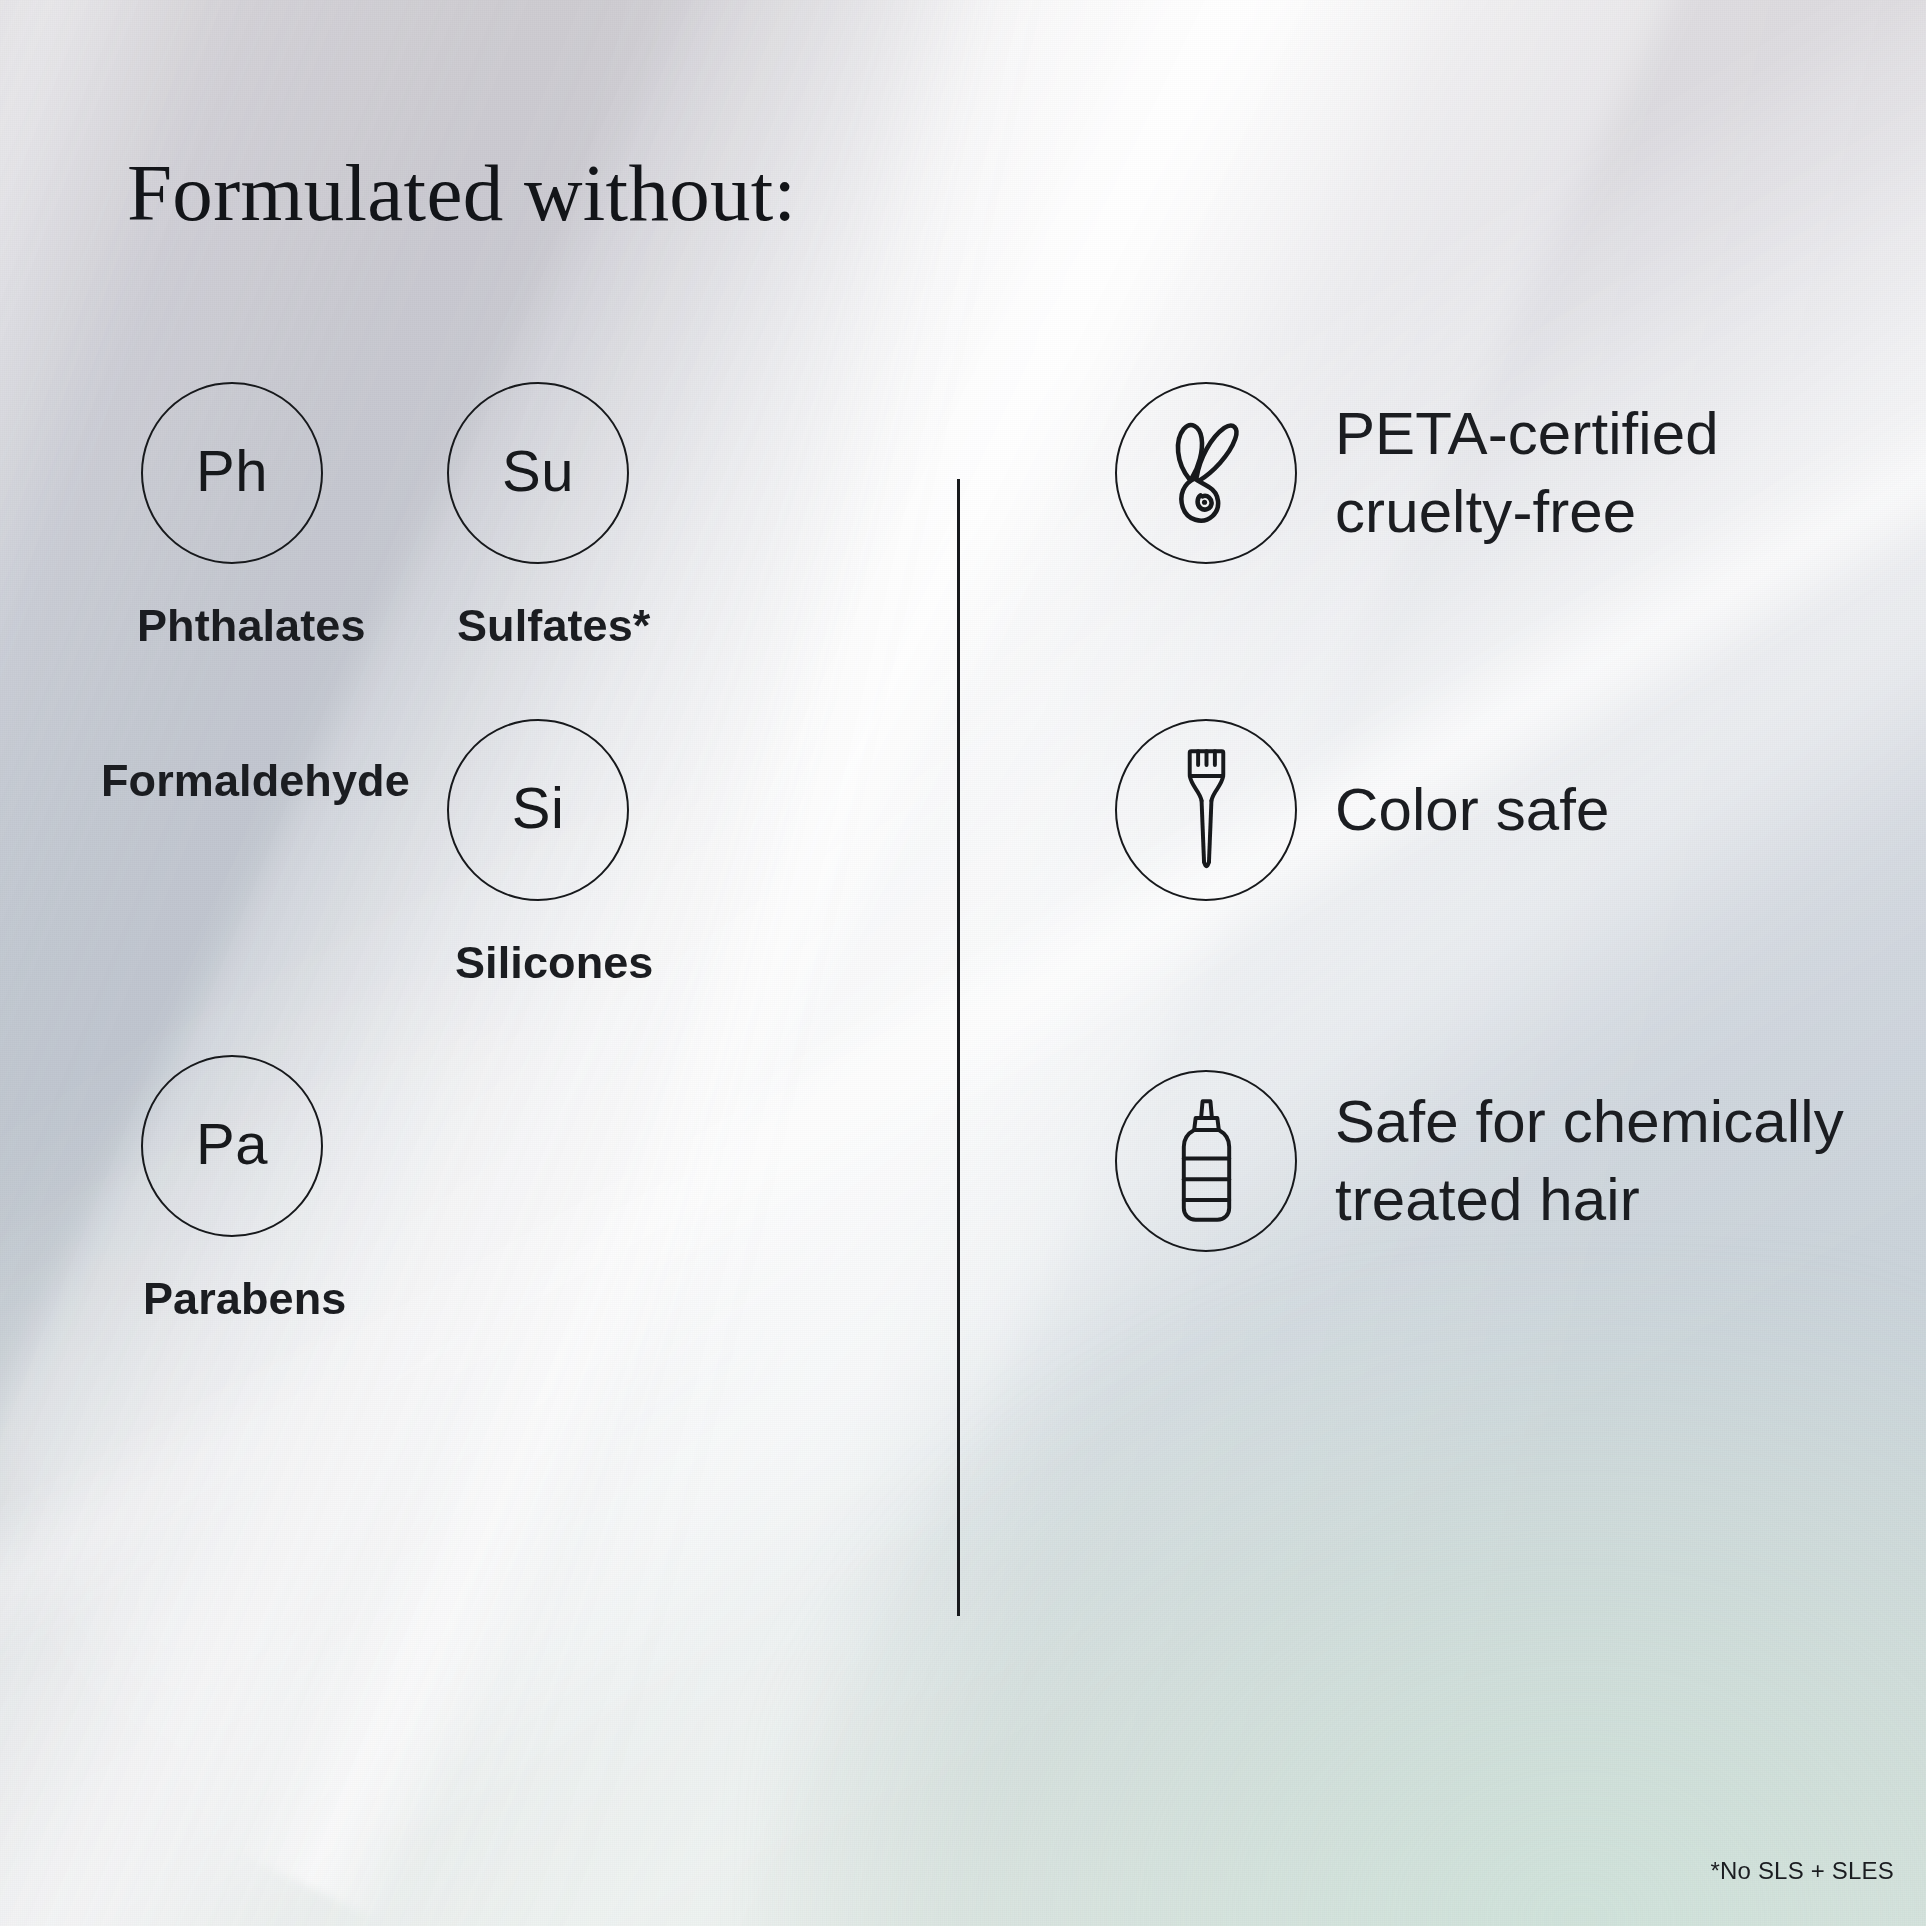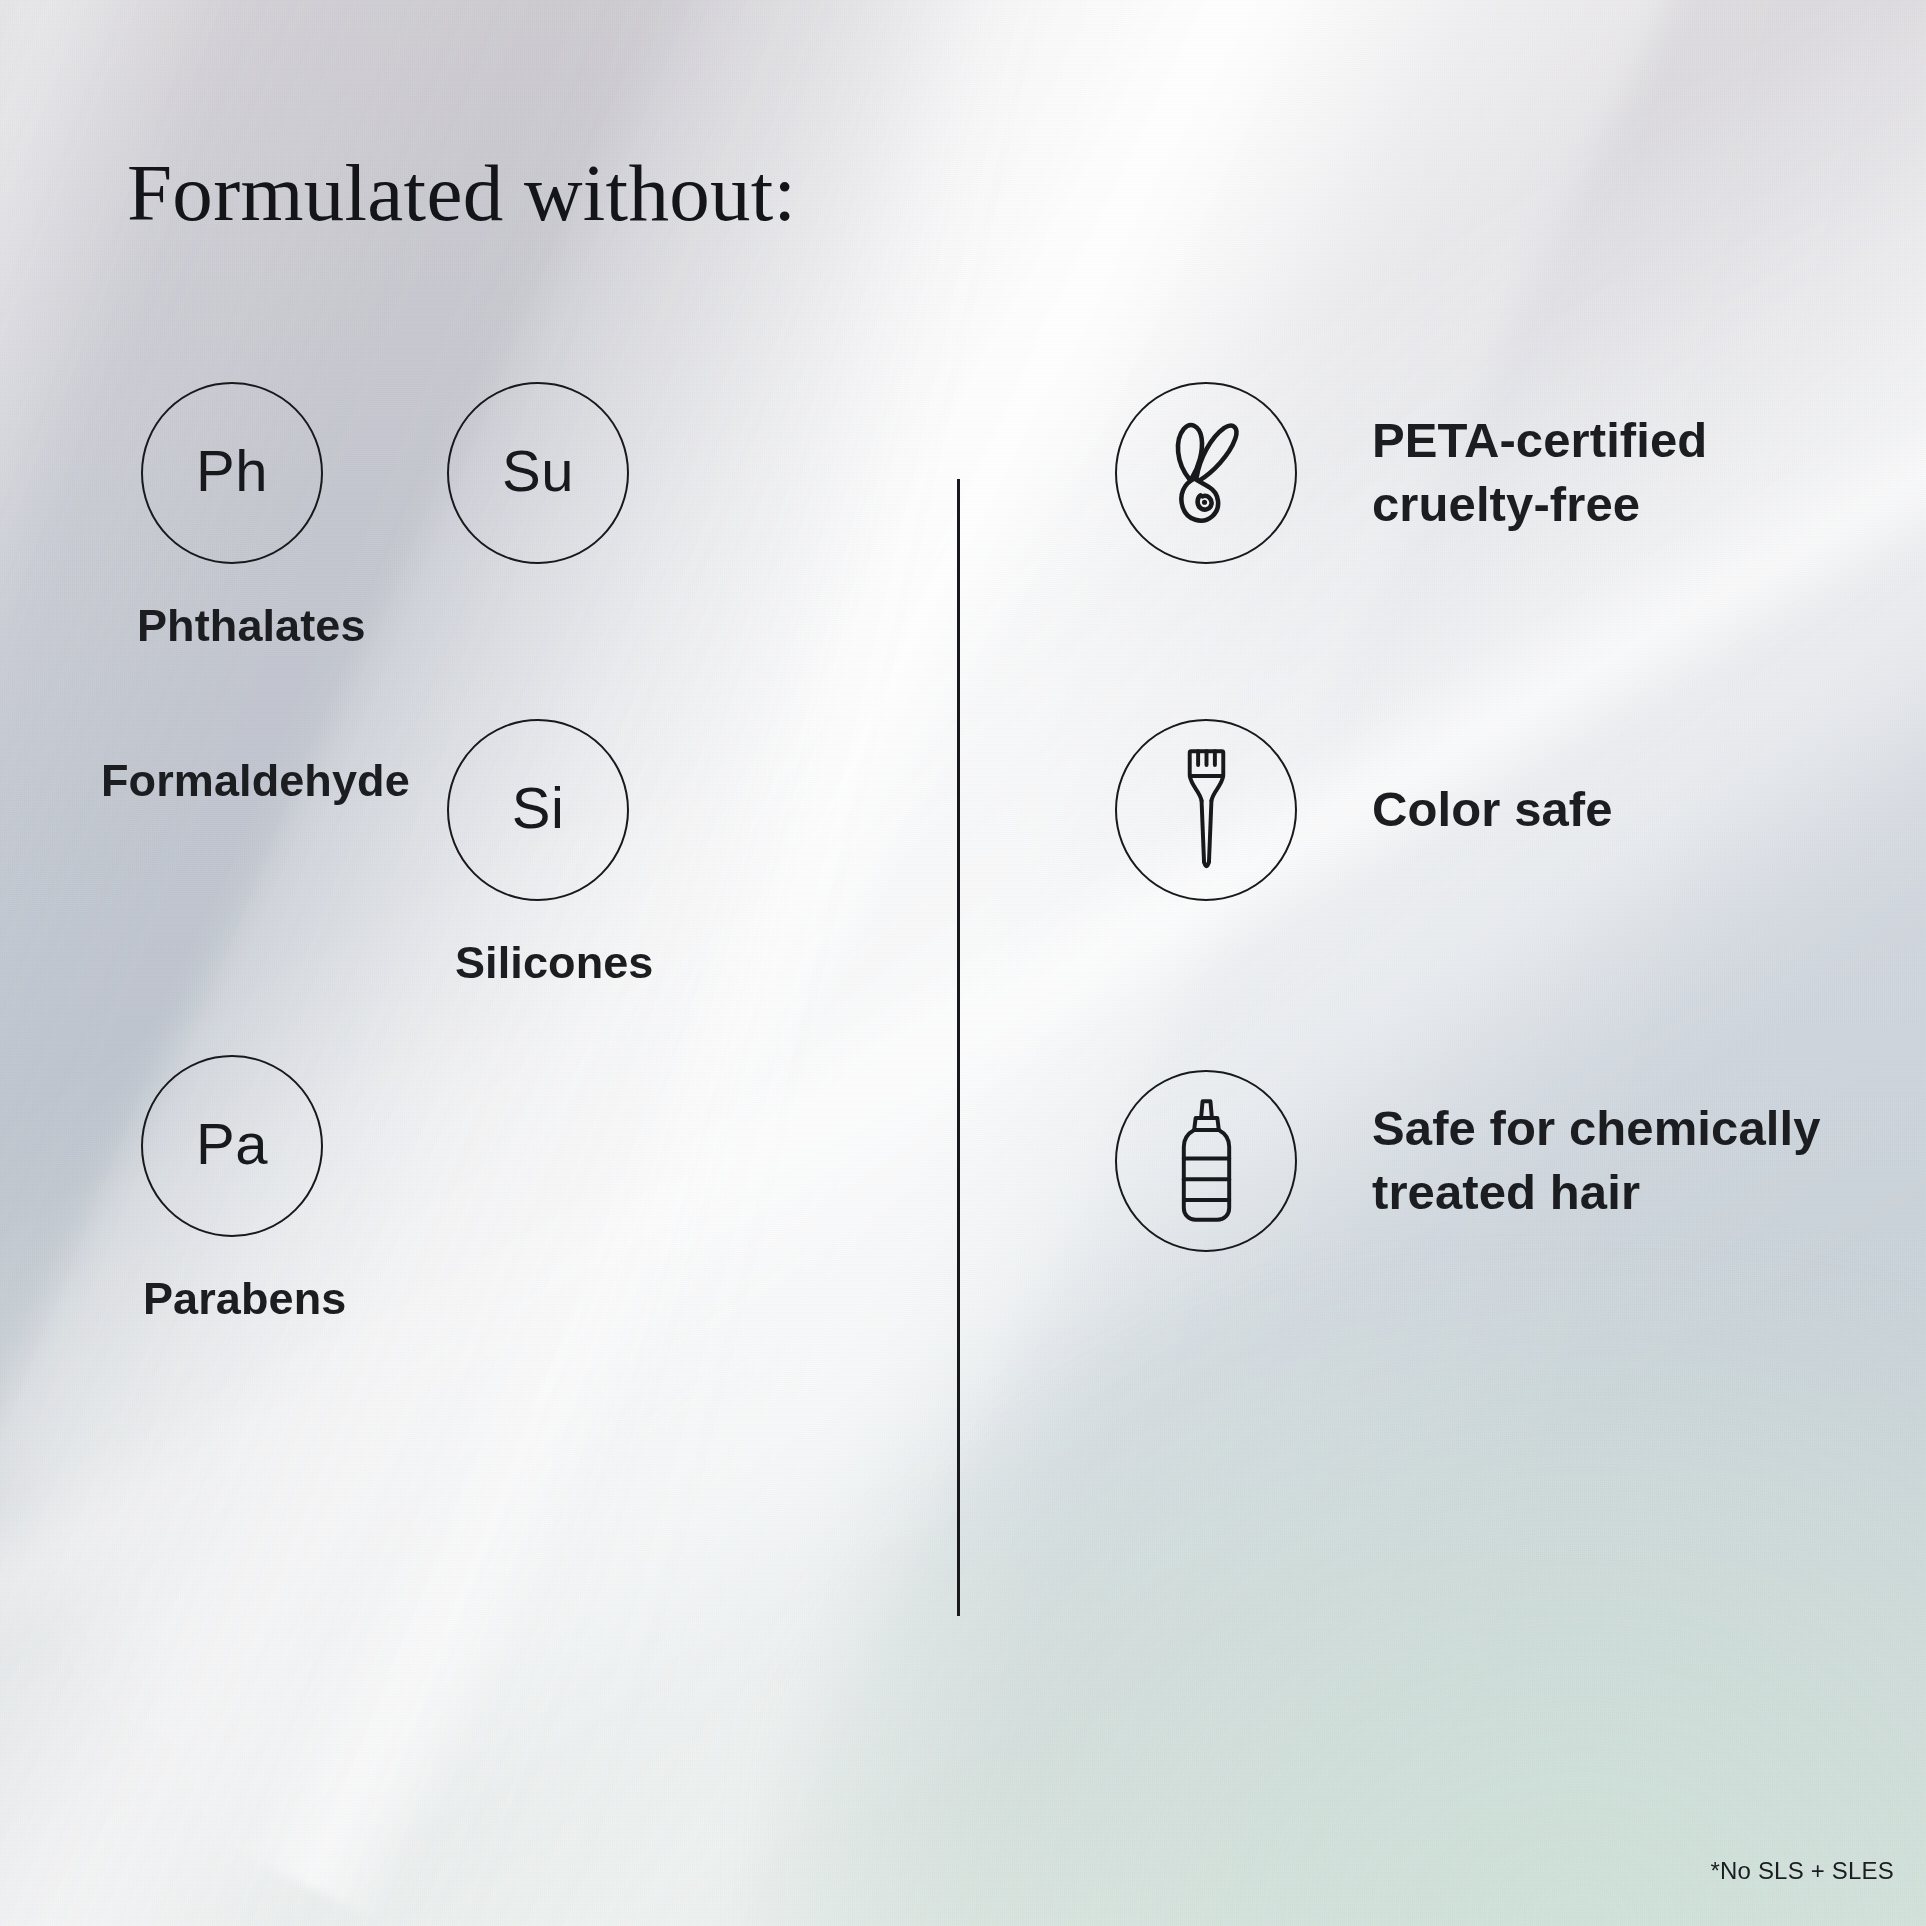--- a/index.html
+++ b/index.html
@@ -306,24 +306,24 @@
     justify-content: center;
     box-sizing: border-box;
     flex: 0 0 auto;
   }
 
   .claim-icon-circle svg {
     display: block;
   }
 
   .claim-text {
-    margin-left: 75px;
+    margin-left: 38px;
     font-family: "Liberation Sans", sans-serif;
-    font-size: 49px;
-    font-weight: 700;
+    font-size: 60px;
+    font-weight: 400;
     line-height: 1.30;
     letter-spacing: 0.1px;
     color: #1b1d21;
     white-space: pre-line;
   }
 
   
   #footnote {
     position: absolute;
     right: 33px;
@@ -362,20 +362,21 @@
         <div class="badge-circle">
           <span class="badge-abbr">Ph</span>
         </div>
         <div class="badge-label">Phthalates</div>
       </div>
 
       <div class="badge-cell" id="badge-sulfates">
         <div class="badge-circle">
           <span class="badge-abbr">Su</span>
         </div>
+        <div class="badge-label">Sulfates*</div>
       </div>
 
       <div class="badge-cell" id="badge-formaldehyde">
         <div class="badge-label">Formaldehyde</div>
       </div>
 
       <div class="badge-cell" id="badge-silicones">
         <div class="badge-circle">
           <span class="badge-abbr">Si</span>
         </div>

